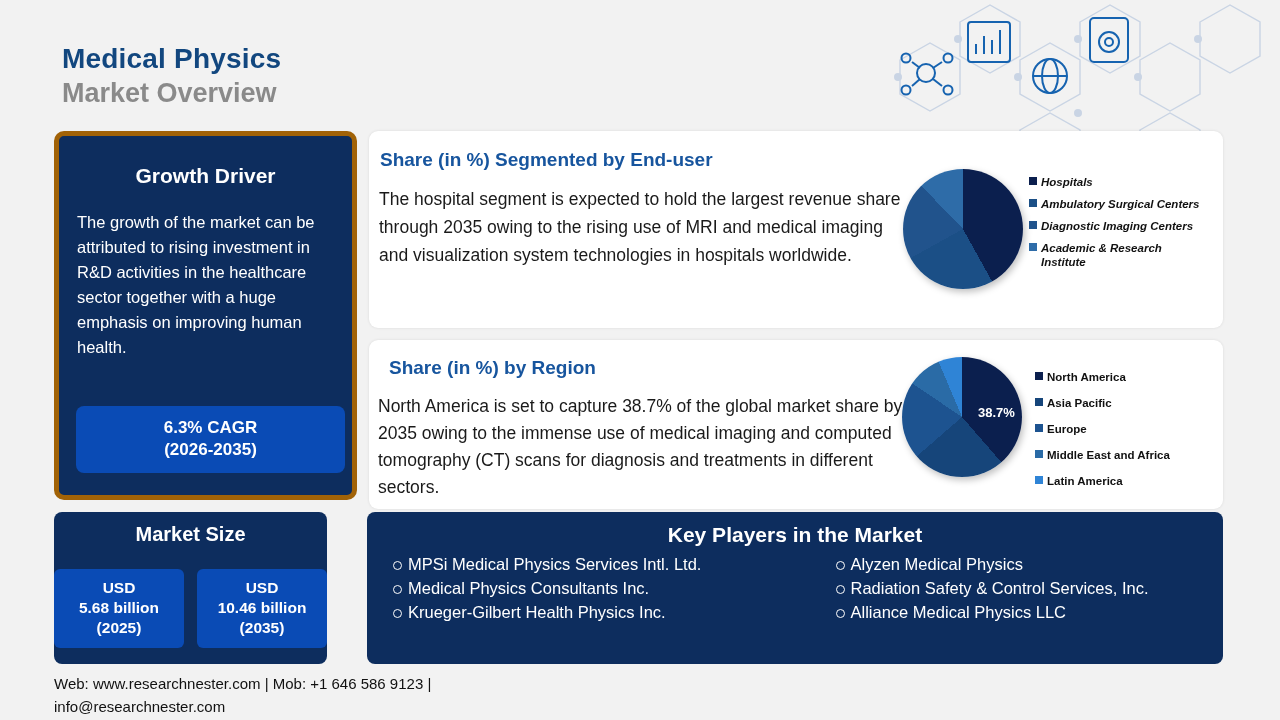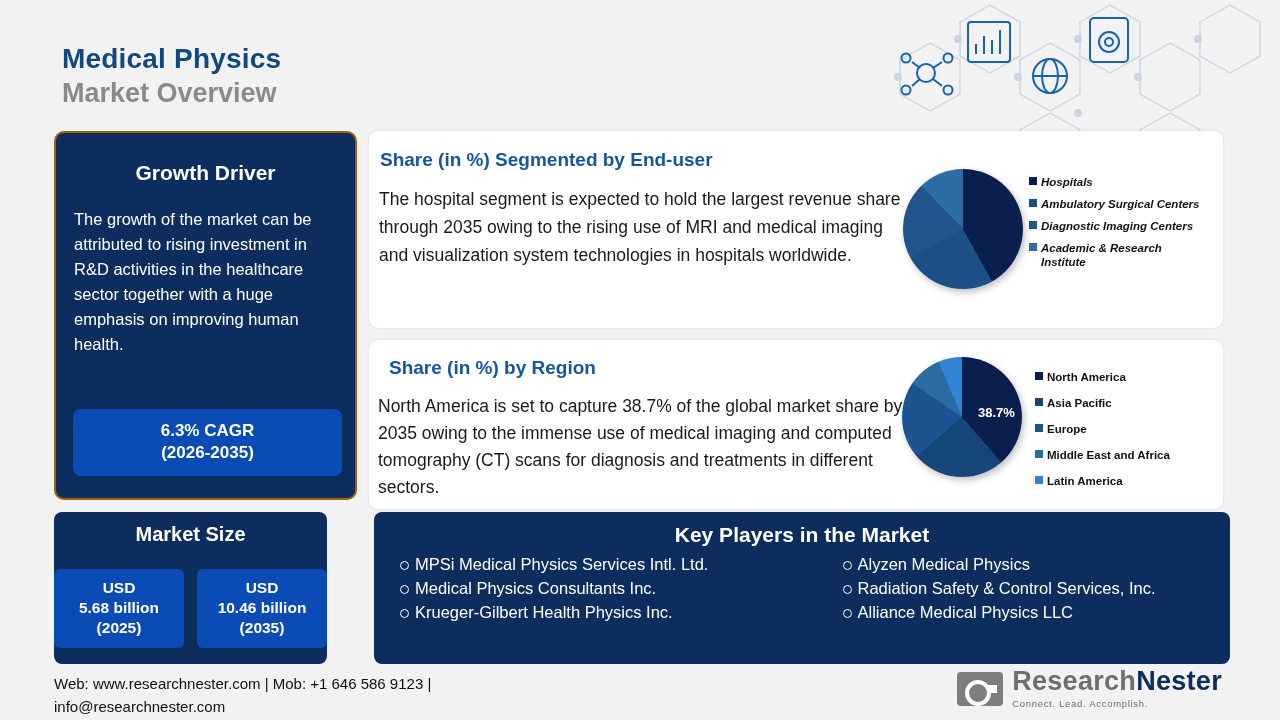--- a/index.html
+++ b/index.html
@@ -40,21 +40,21 @@
     line-height: 34px;
   }
 
   
   .growth-card {
     position: absolute;
     left: 54px; top: 131px;
     width: 303px; height: 369px;
     background: #0d2d5e;
     border-radius: 10px;
-    border: 2px solid #a16207;
+    border: 5px solid #a16207;
   }
   .growth-title {
     text-align: center;
     color: #ffffff;
     font-size: 21px;
     font-weight: bold;
     margin-top: 28px;
   }
   .growth-text {
     color: #ffffff;
@@ -172,21 +172,20 @@
   }
   .legend-text { font-weight: bold; }
 
   
   .players-card {
     position: absolute;
     left: 367px; top: 512px;
     width: 856px; height: 152px;
     background: #0d2d5e;
     border-radius: 8px;
-    margin-left: 7px;
   }
   .players-title {
     text-align: center;
     color: #fff;
     font-weight: bold;
     font-size: 21px;
     margin-top: 11px;
   }
   .players-cols {
     display: flex;
@@ -421,23 +420,14 @@
         <div class="player-item">Alliance Medical Physics LLC</div>
       </div>
     </div>
   </div>
 
   <div class="footer-contact">
     <div>Web: www.researchnester.com | Mob: +1 646 586 9123 |</div>
     <div>info@researchnester.com</div>
   </div>
 
-  <div class="logo-wrap">
-    <div class="logo-mark"></div>
-    <div>
-      <div class="logo-text-top">
-        <span class="logo-res">Research</span><span class="logo-nes">Nester</span>
-      </div>
-      <div class="logo-tag">Connect. Lead. Accomplish.</div>
-    </div>
-  </div>
 
 </div>
 
 </body></html>

